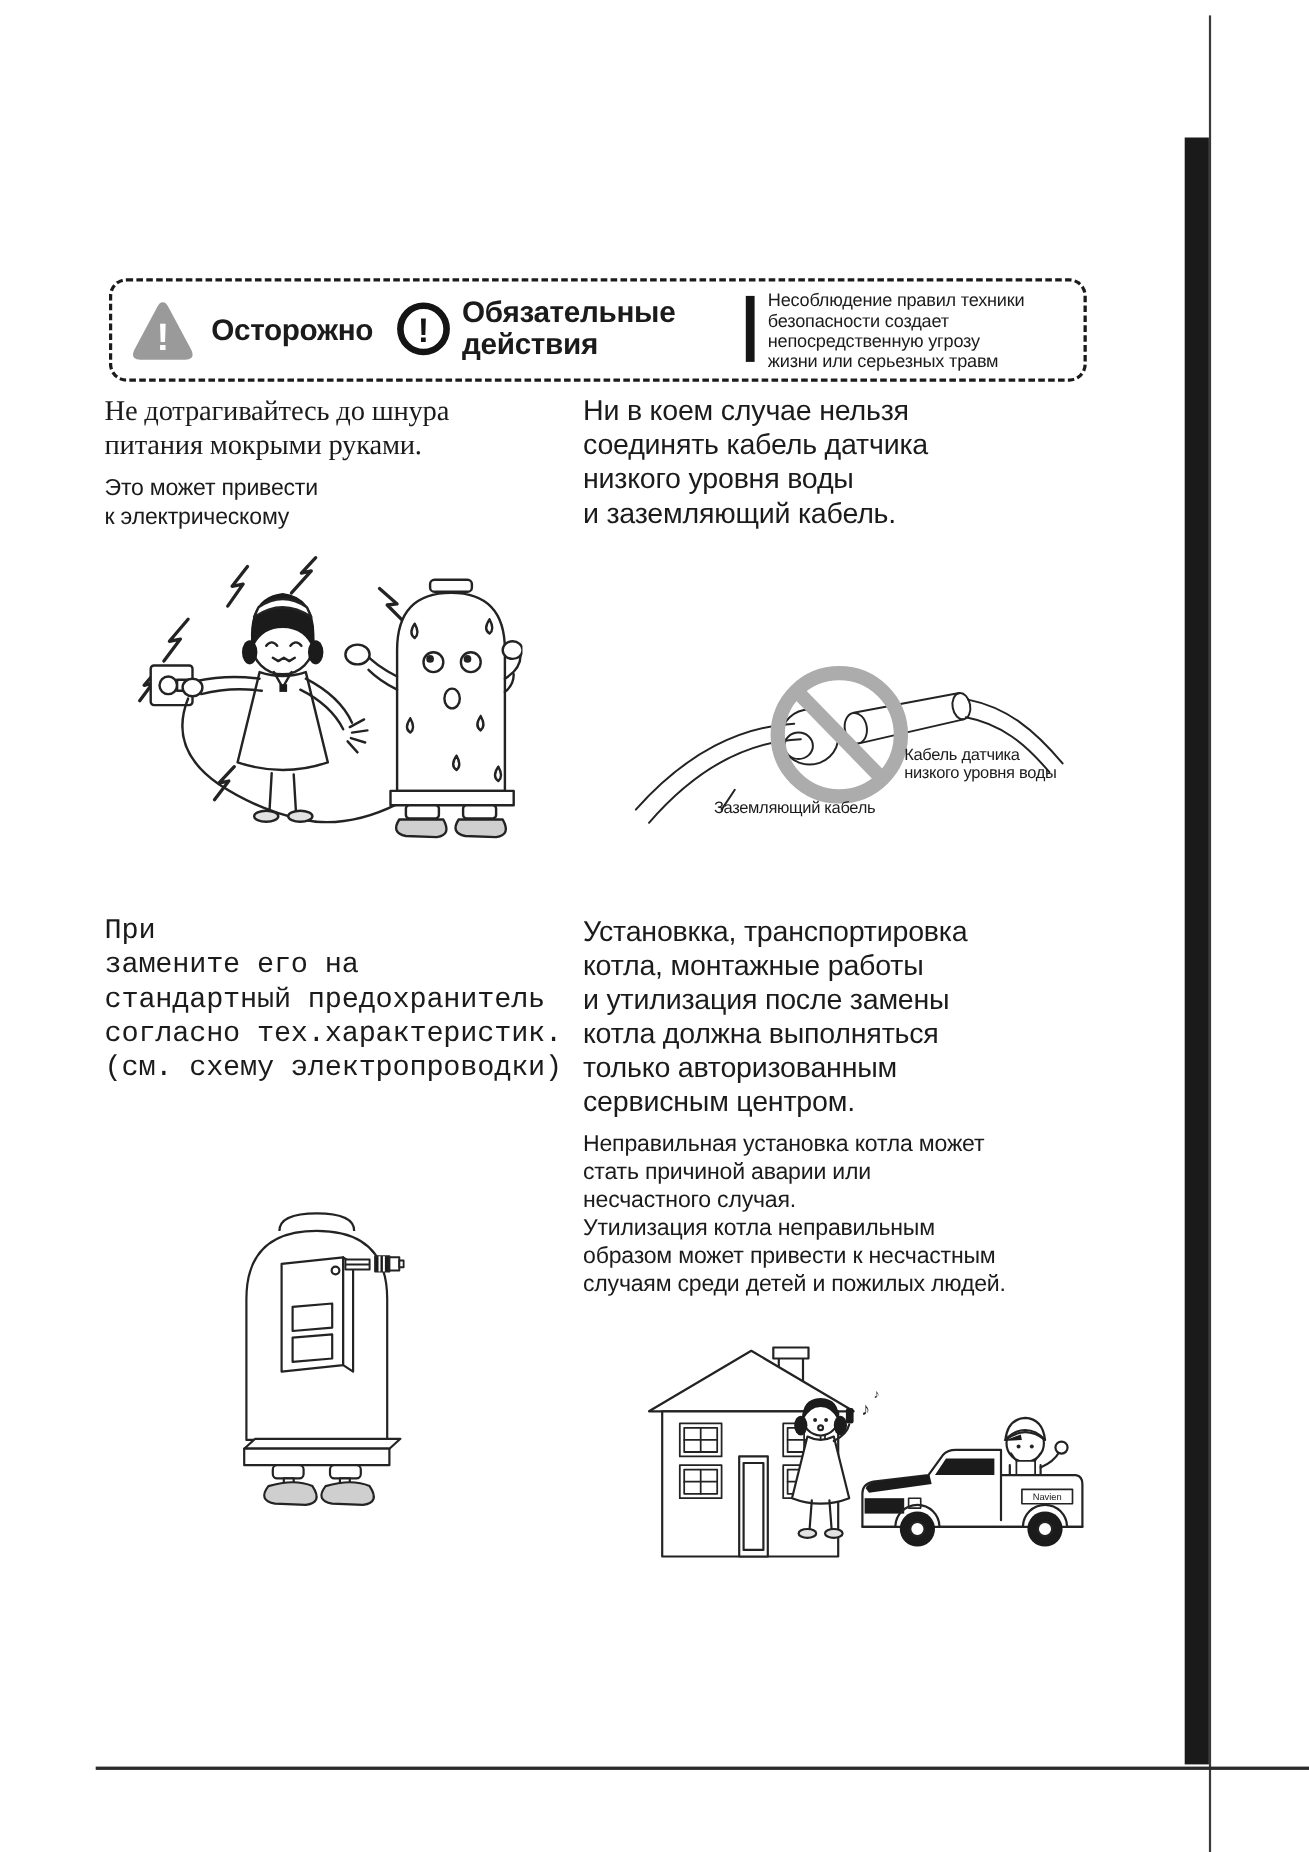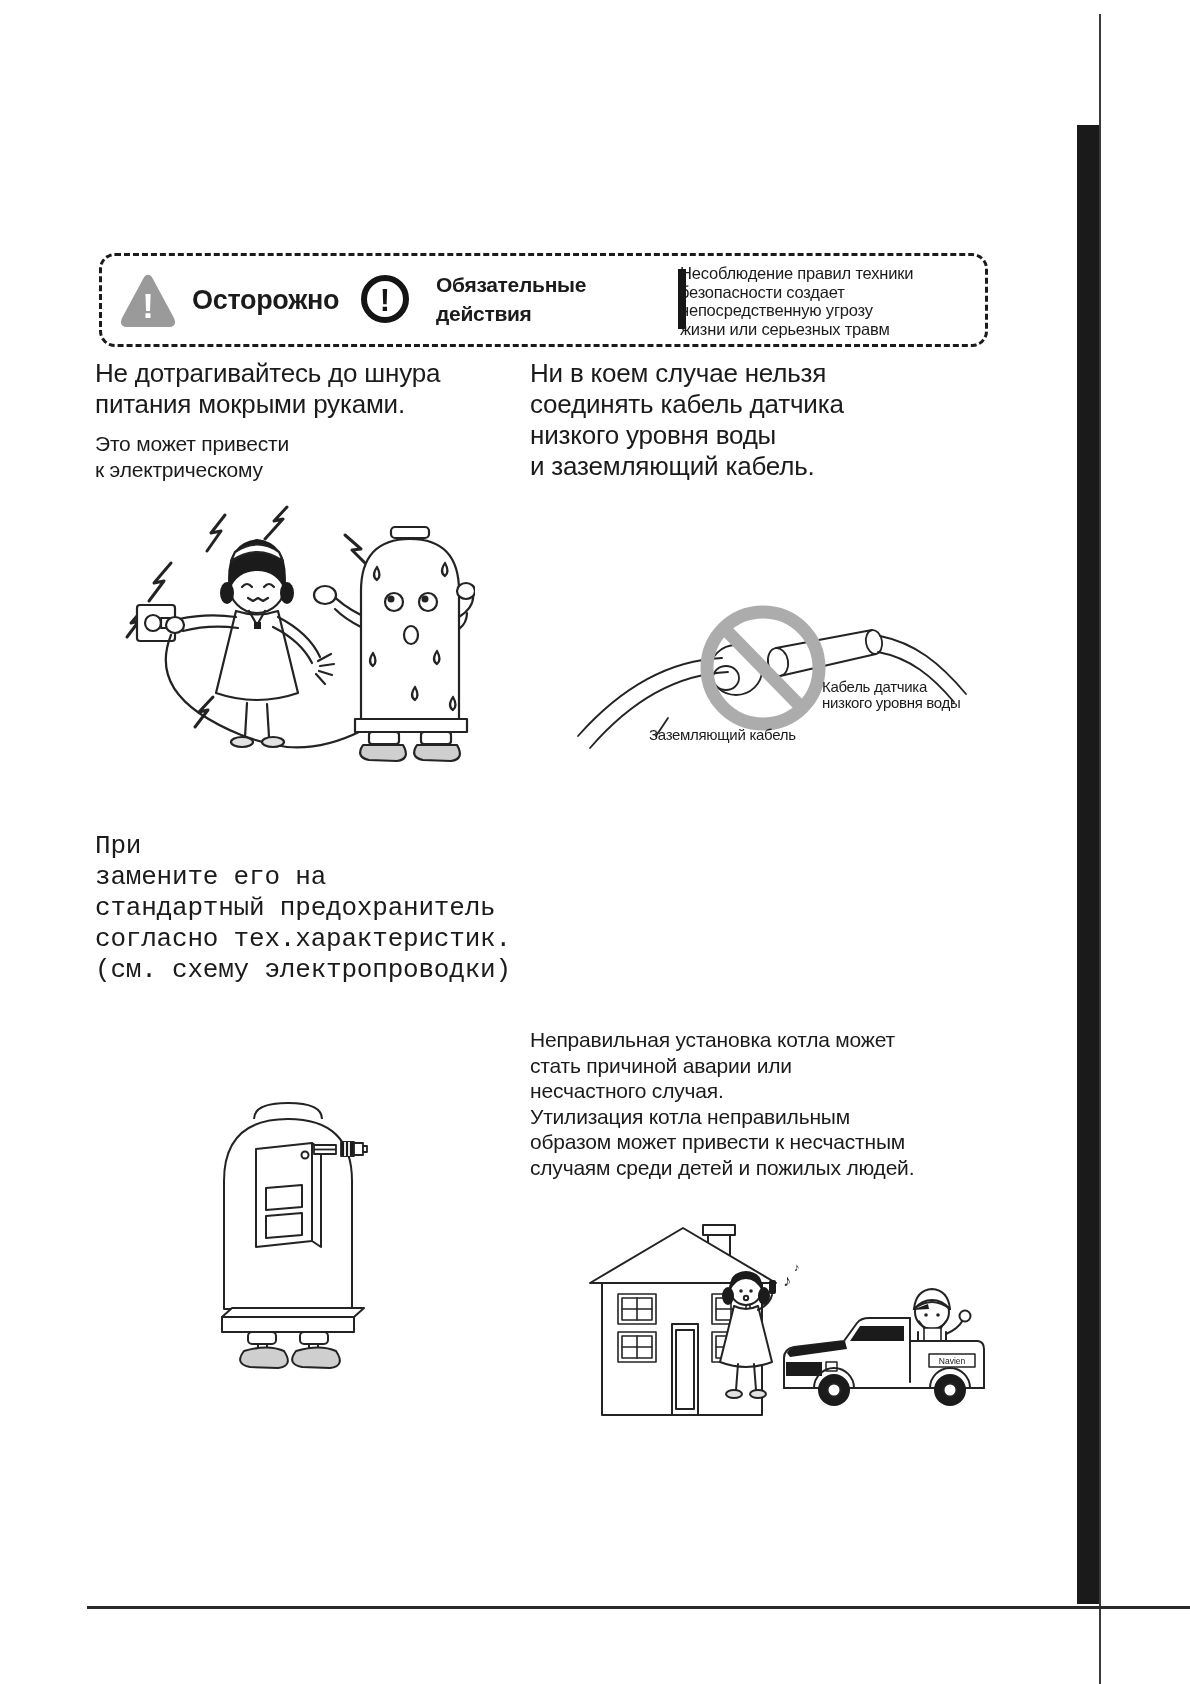--- a/index.html
+++ b/index.html
@@ -8,28 +8,28 @@
     font-family:"Liberation Sans","DejaVu Sans",sans-serif;color:#1b1b1b;
   }
   .abs{position:absolute;}
   .ml{white-space:pre-wrap;}
   
   .warnbox{position:absolute;left:99px;top:253px;width:883px;height:88px;
     border:3px dashed #1b1b1b;border-radius:16px;}
   .tri{position:absolute;left:17px;top:15px;width:58px;height:58px;}
   .caution{position:absolute;left:90px;top:29px;font-size:27px;font-weight:bold;letter-spacing:-0.3px;}
   .circ{position:absolute;left:258px;top:18px;width:50px;height:50px;}
-  .mandatory{position:absolute;left:334px;top:14px;font-size:21px;line-height:29px;font-weight:bold;letter-spacing:-0.3px;}
+  .mandatory{position:absolute;left:318px;top:14px;font-size:27px;line-height:29px;font-weight:bold;letter-spacing:-0.3px;}
   .sep{position:absolute;left:576px;top:13px;width:8px;height:60px;background:#161616;}
-  .note{position:absolute;left:578px;top:8px;font-size:16.5px;line-height:18.5px;letter-spacing:-0.2px;}
+  .note{position:absolute;left:596px;top:8px;font-size:16.5px;line-height:18.5px;letter-spacing:-0.2px;}
   
   .h{font-size:26px;line-height:31px;letter-spacing:-0.2px;}
   .b{font-size:21px;line-height:25.5px;letter-spacing:-0.2px;}
   .lbl{font-size:15px;line-height:15.5px;letter-spacing:-0.3px;}
-  .h1L{left:95px;top:358px;}
+  .h1L{left:95px;top:358px;font-family:Liberation Serif, serif;}
   .b1L{left:95px;top:431px;}
   .h1R{left:530px;top:358px;}
   .b1R{left:530px;top:496px;}
   .h2L{left:95px;top:831px;font-family:Liberation Mono, monospace;}
   .b2L{left:95px;top:994px;}
   .h2R{left:530px;top:831px;}
   .b2R{left:530px;top:1027px;}
   .illo1{left:115px;top:505px;}
   .illo2{left:570px;top:588px;}
   .illo3{left:208px;top:1093px;}
@@ -201,20 +201,26 @@
       <rect x="14" y="224" width="132" height="15" fill="#fff"></rect>
       <rect x="40" y="239" width="28" height="12" rx="4" fill="#fff"></rect>
       <rect x="92" y="239" width="28" height="12" rx="4" fill="#fff"></rect>
       <rect x="50" y="251" width="9" height="7" fill="#fff"></rect>
       <rect x="101" y="251" width="9" height="7" fill="#fff"></rect>
       <path d="M36,258 q-10,13 6,16 l28,1 q16,-2 6,-17 q-16,-7 -40,0 z" fill="#cfcfcf"></path>
       <path d="M88,258 q-10,13 6,16 l28,1 q16,-2 6,-17 q-16,-7 -40,0 z" fill="#cfcfcf"></path>
     </g>
   </svg>
 
+  <div class="abs h h2R ml">Установкка, транспортировка
+котла, монтажные работы
+и утилизация после замены
+котла должна выполняться
+только авторизованным
+сервисным центром.</div>
   <div class="abs b b2R ml">Неправильная установка котла может
 стать причиной аварии или
 несчастного случая.
 Утилизация котла неправильным
 образом может привести к несчастным
 случаям среди детей и пожилых людей.</div>
 
   <svg class="abs illo4" width="402" height="235" viewBox="0 0 402 235">
     <g fill="none" stroke="#232323" stroke-width="2" stroke-linejoin="round" stroke-linecap="round">
       <g>

